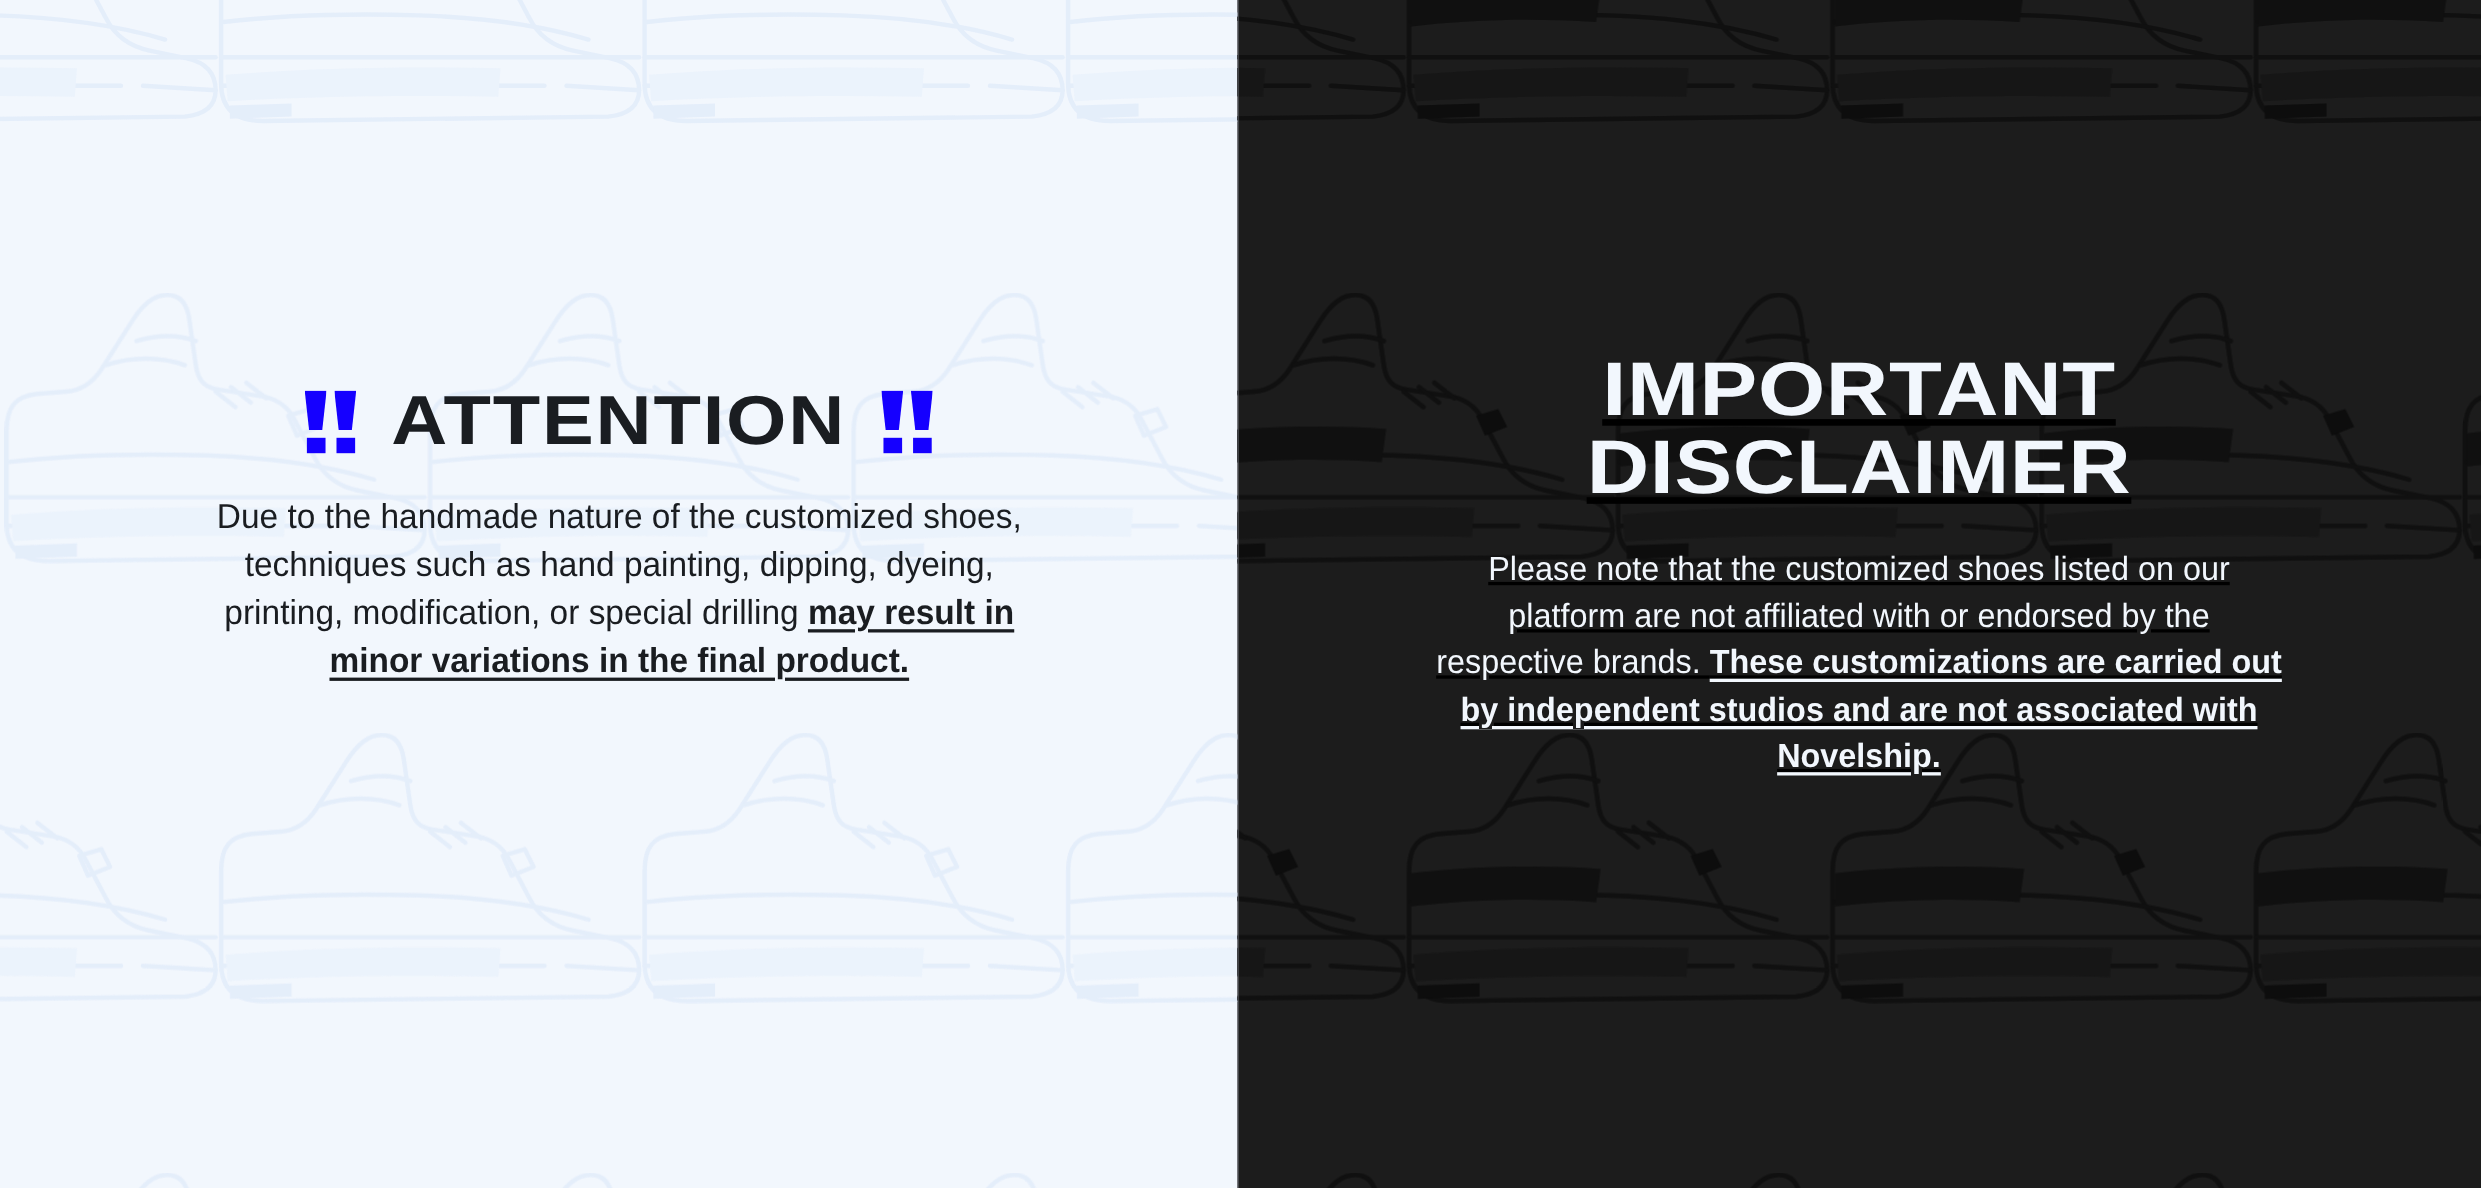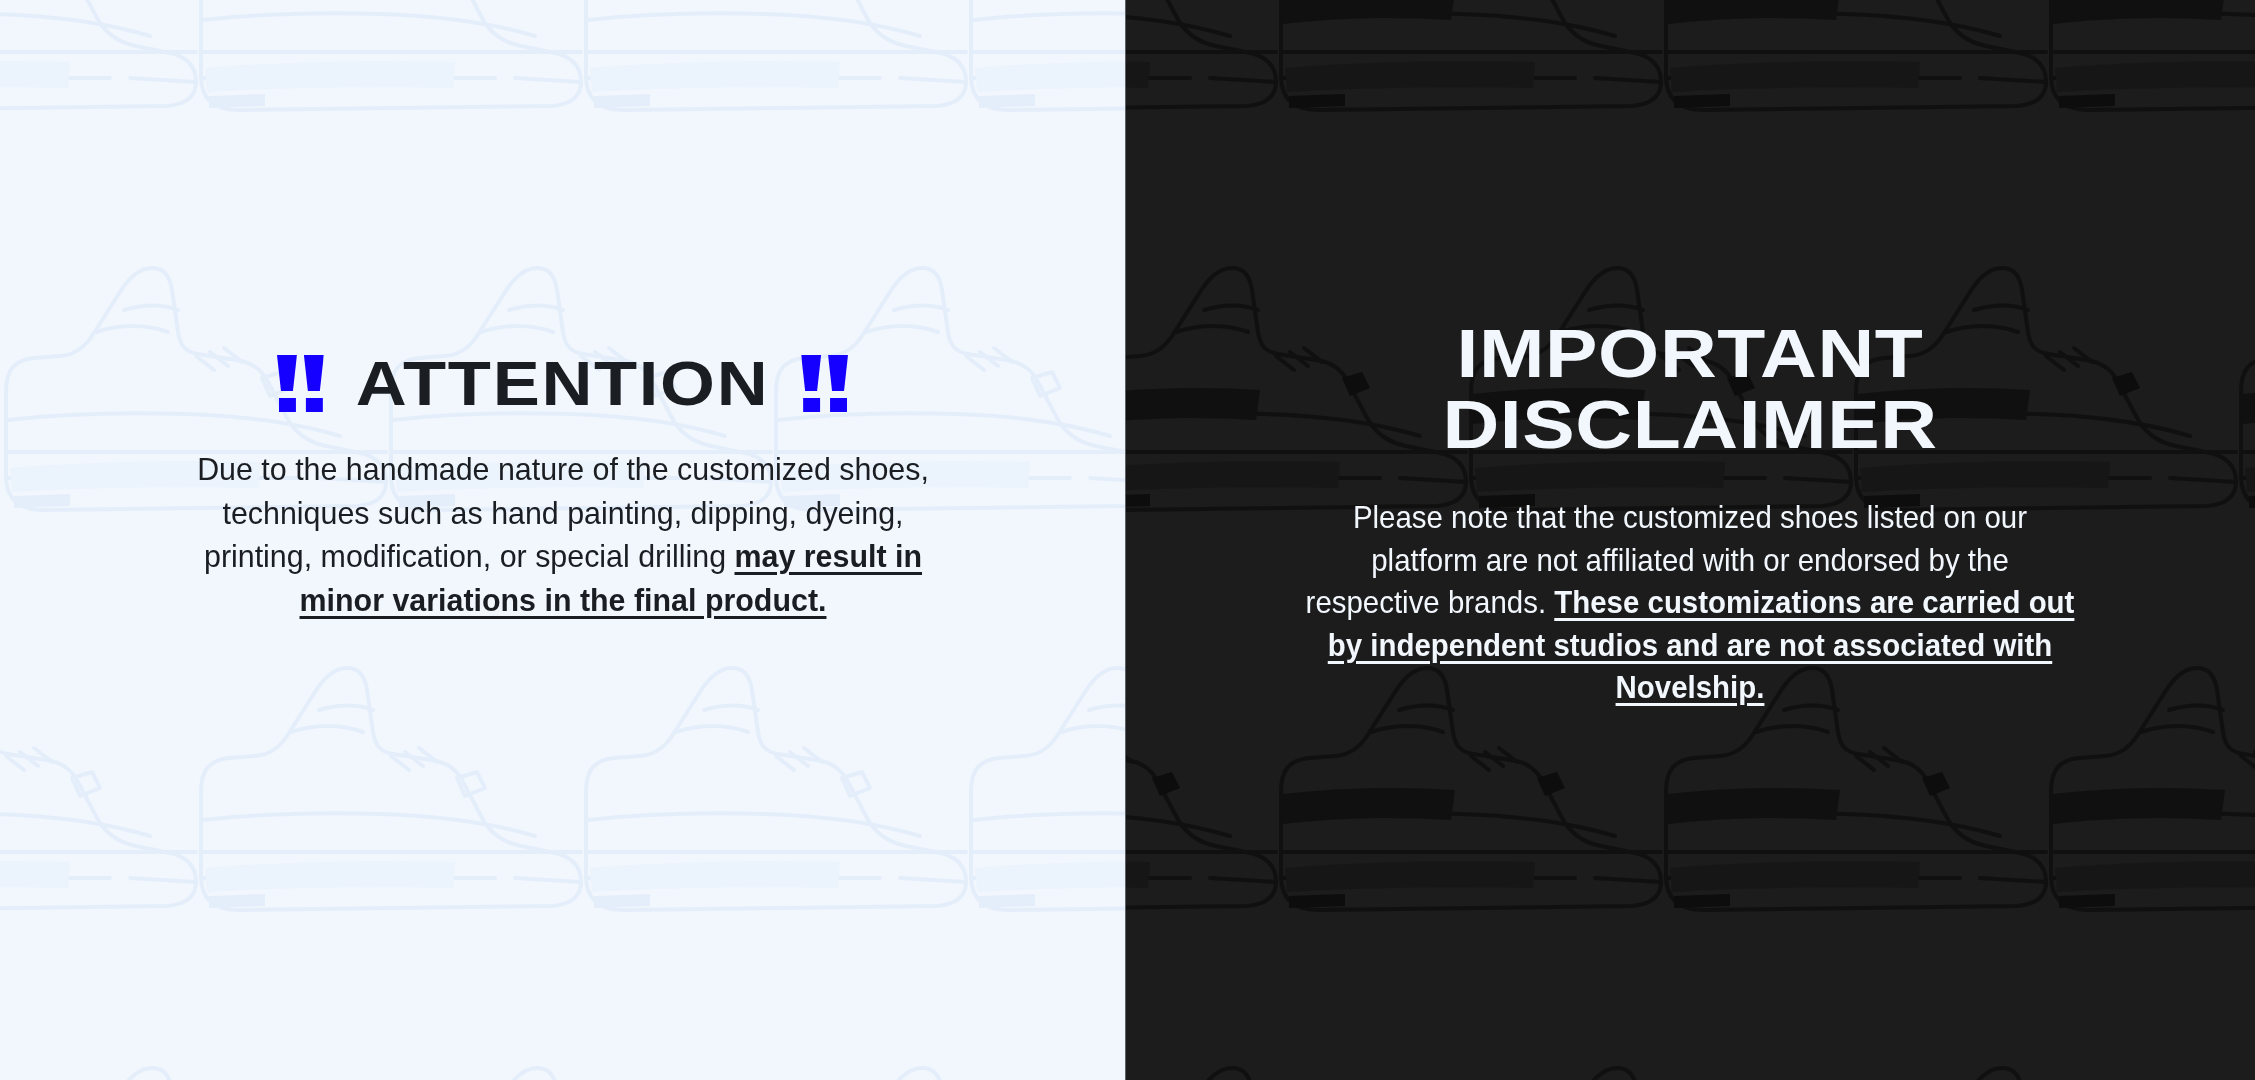--- a/index.html
+++ b/index.html
@@ -31,20 +31,21 @@
     align-items: flex-start;
     justify-content: center;
   }
   .panel-light {
     width: 1125px;
     background-color: #f2f7fd;
   }
   .panel-dark {
     width: 1130px;
     background-color: #1c1c1c;
+    text-decoration: underline;
   }
 
   
   .pattern {
     position: absolute;
     inset: -60px -60px -60px -60px;
     pointer-events: none;
     z-index: 0;
   }
   .pattern svg { display: block; width: 100%; height: 100%; }

